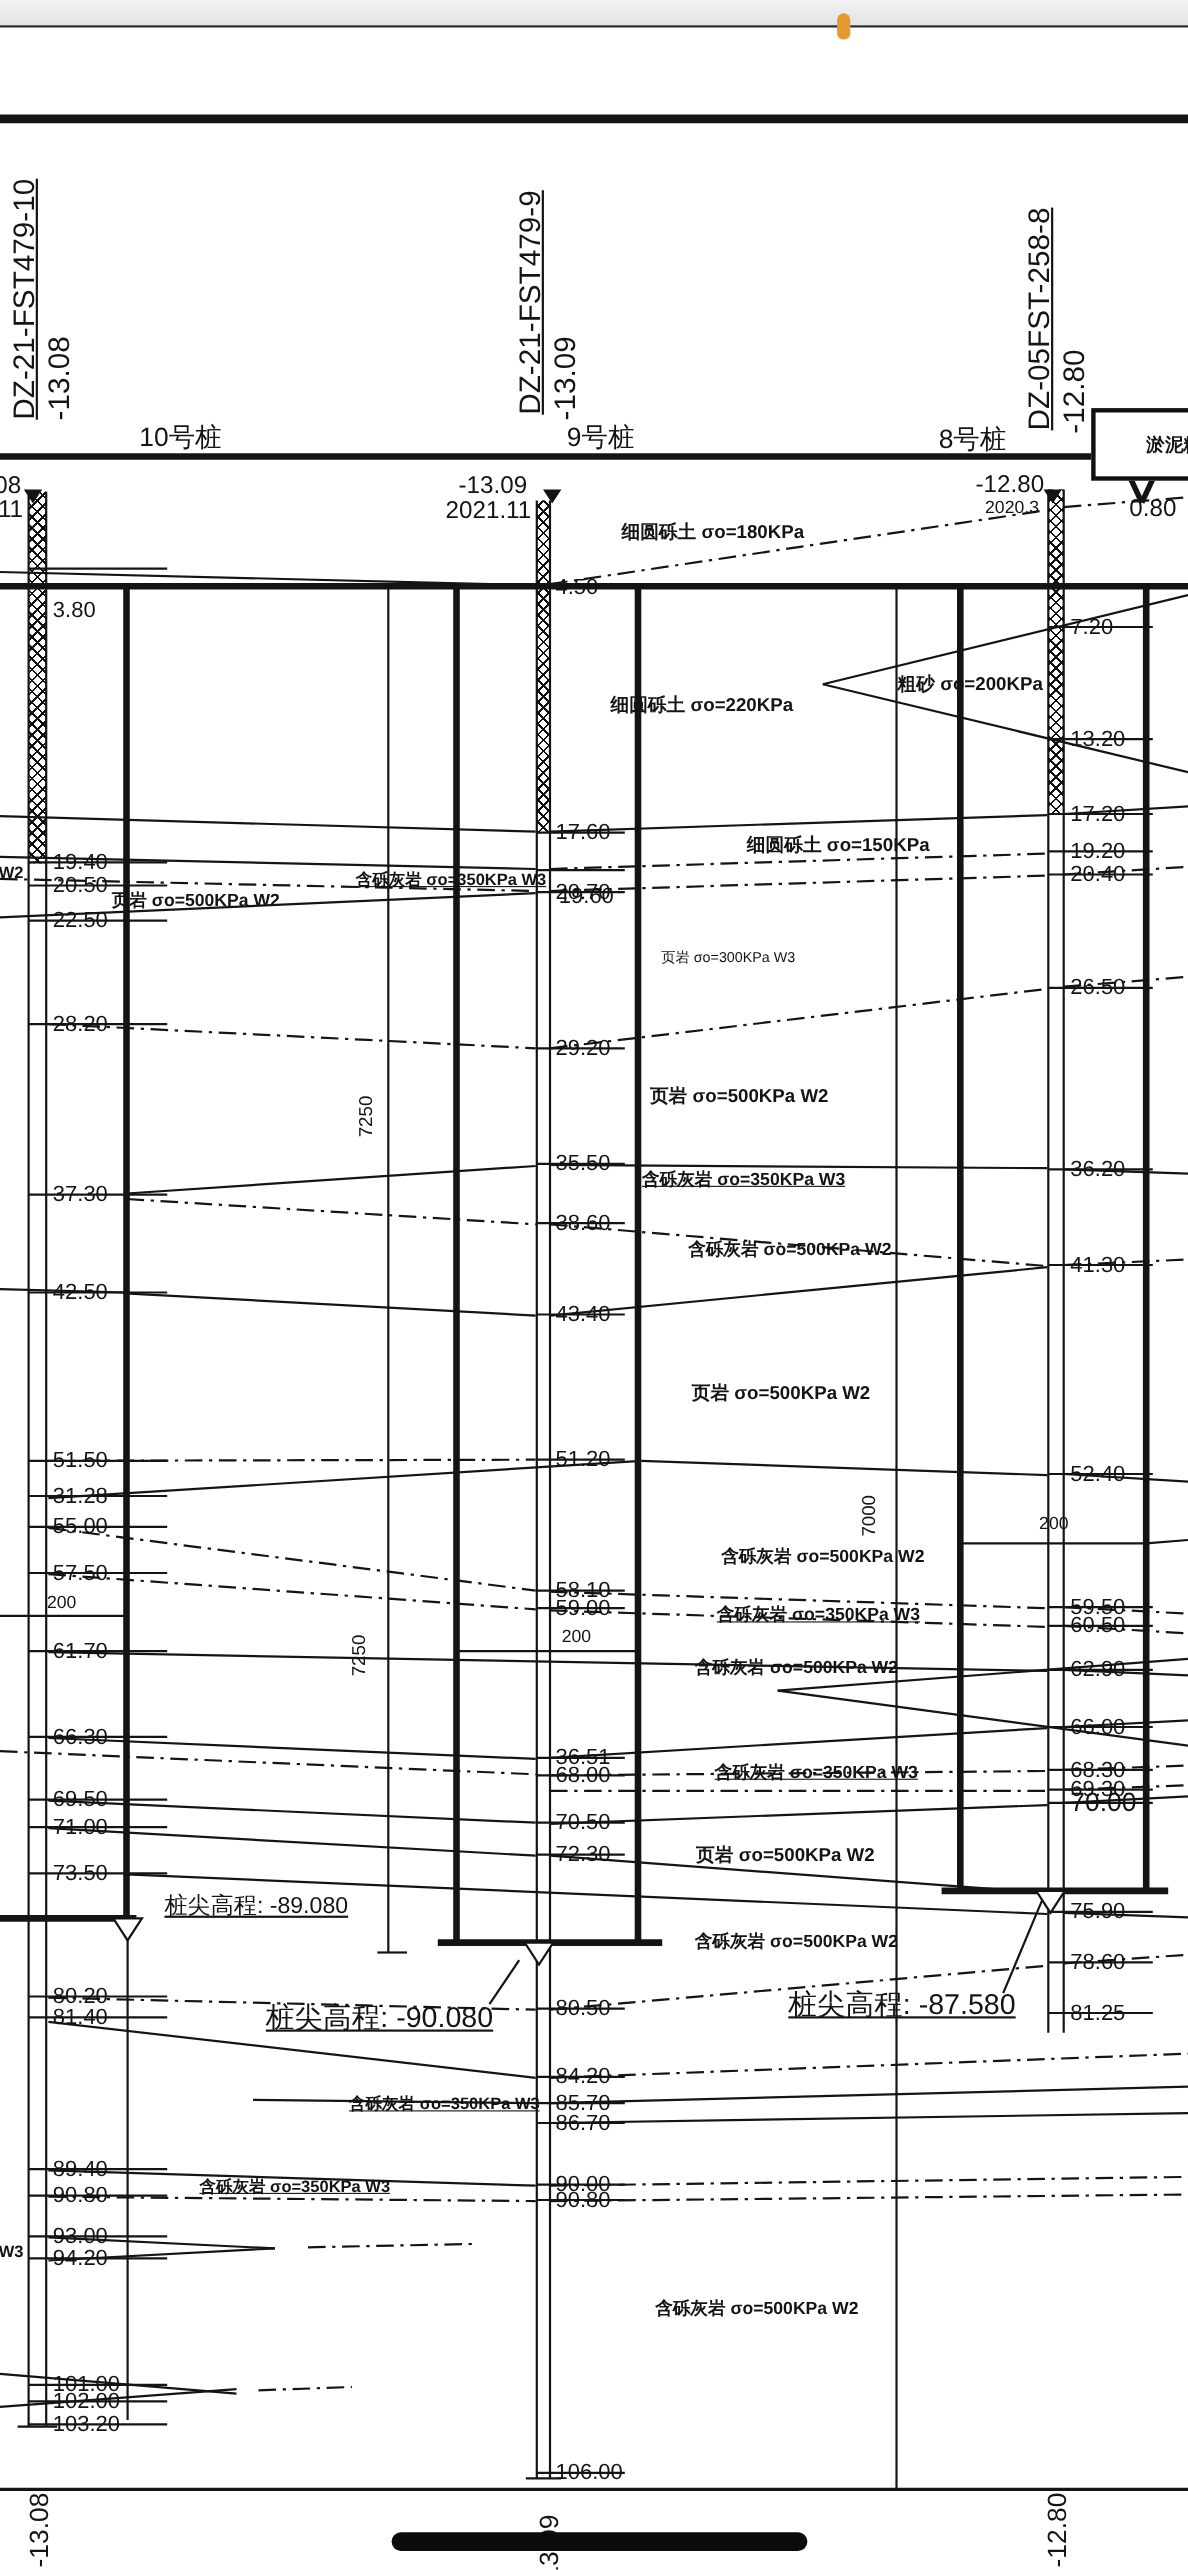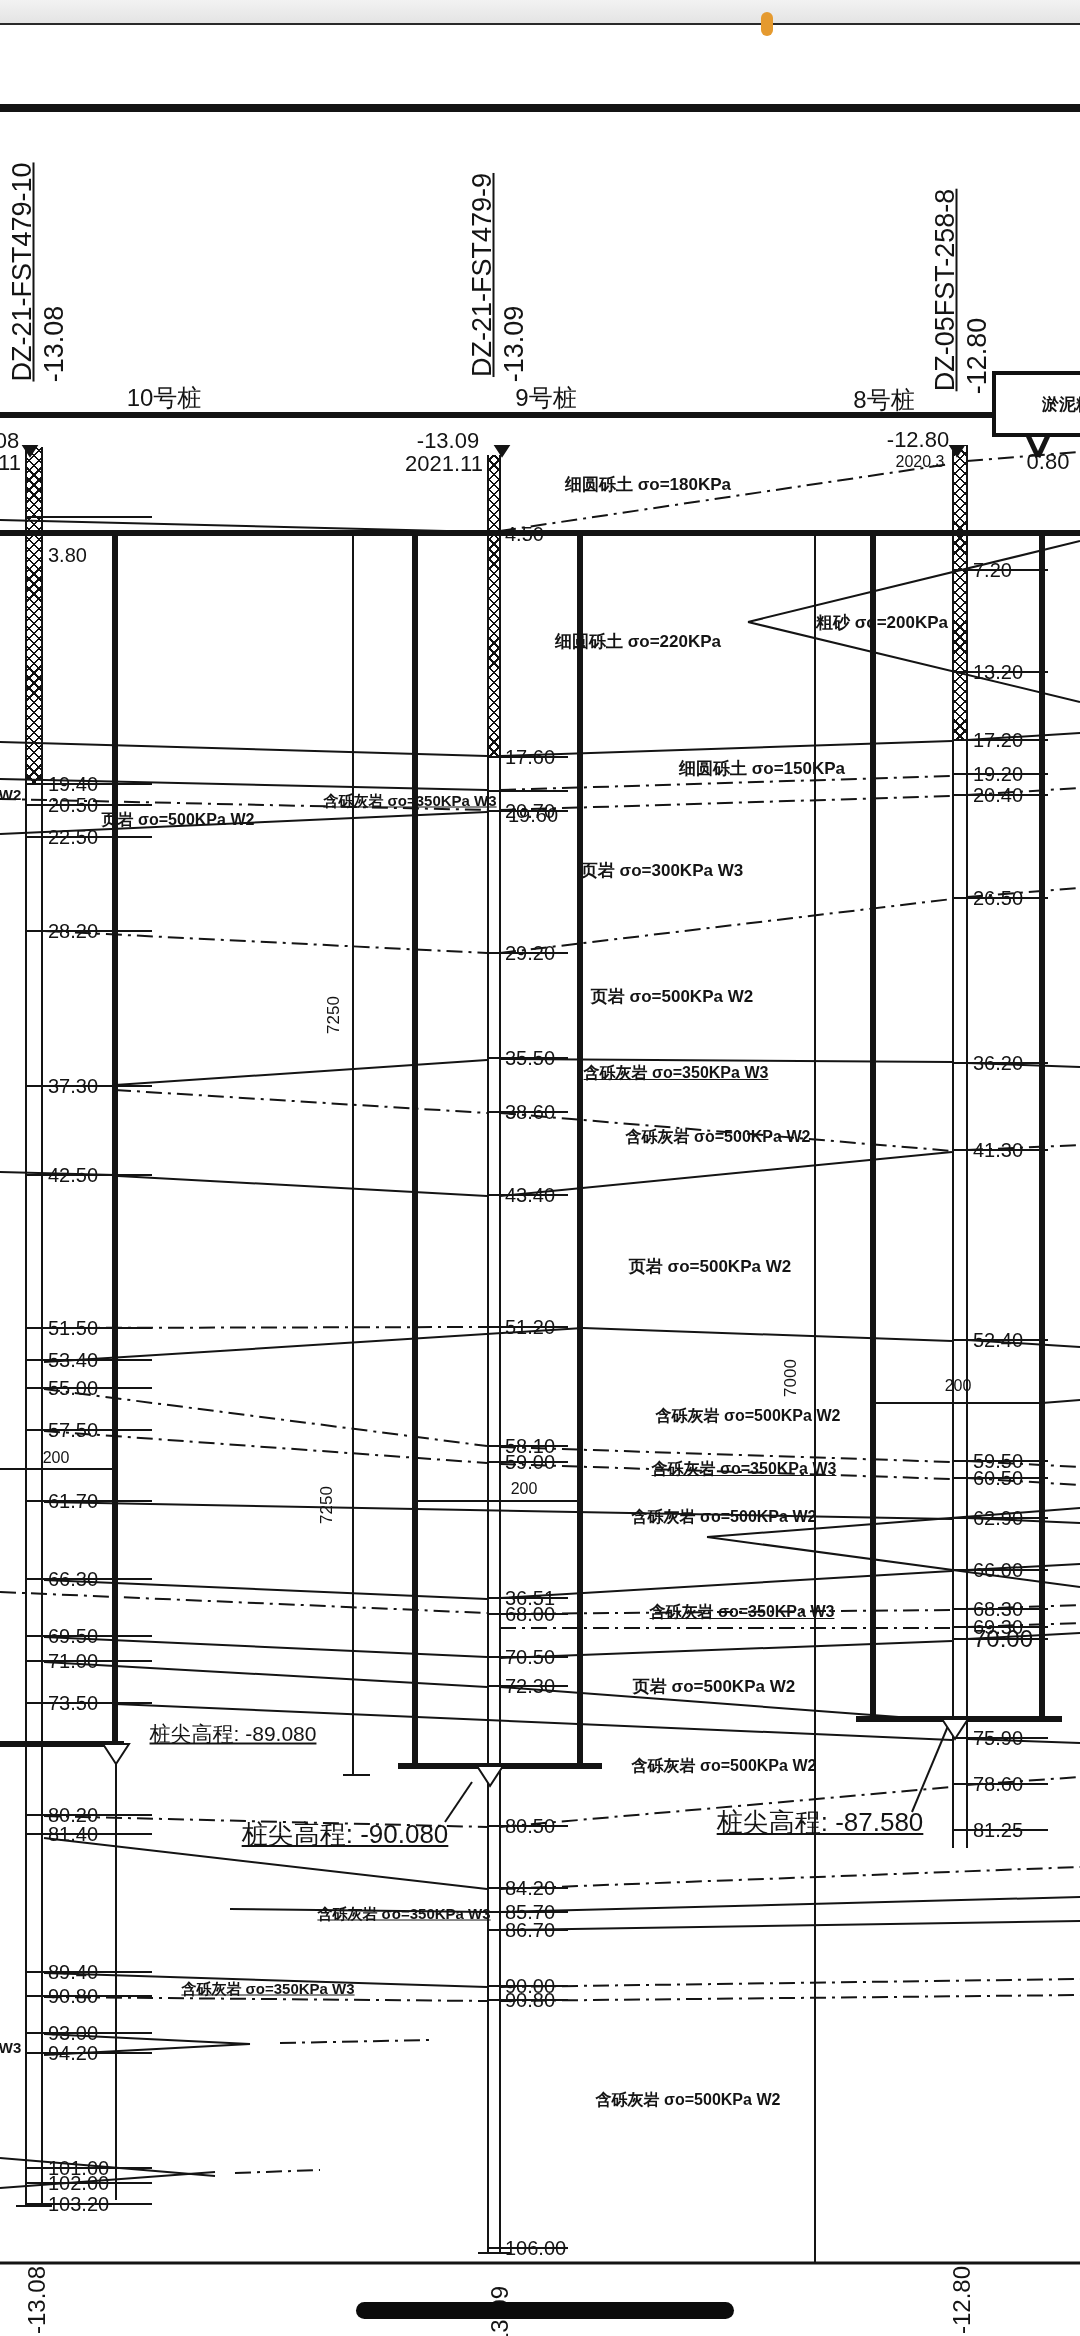--- a/index.html
+++ b/index.html
@@ -223,21 +223,21 @@
 
   <div id="textlayer">
       <div class="t left" style="left: 48px; top: 517px; font-size: 20px; margin-top: 38px;">3.80</div>
       <div class="t left" style="left: 48px; top: 784px; font-size: 20px;">19.40</div>
       <div class="t left" style="left: 48px; top: 805px; font-size: 20px;">20.50</div>
       <div class="t left" style="left: 48px; top: 837px; font-size: 20px;">22.50</div>
       <div class="t left" style="left: 48px; top: 931px; font-size: 20px;">28.20</div>
       <div class="t left" style="left: 48px; top: 1086px; font-size: 20px;">37.30</div>
       <div class="t left" style="left: 48px; top: 1175px; font-size: 20px;">42.50</div>
       <div class="t left" style="left: 48px; top: 1328px; font-size: 20px;">51.50</div>
-      <div class="t left" style="left: 48px; top: 1360px; font-size: 20px;">53.40</div>
+      <div class="t left" style="left: 48px; top: 1360px; font-size: 20px;">31.28</div>
       <div class="t left" style="left: 48px; top: 1388px; font-size: 20px;">55.00</div>
       <div class="t left" style="left: 48px; top: 1430px; font-size: 20px;">57.50</div>
       <div class="t left" style="left: 48px; top: 1501px; font-size: 20px;">61.70</div>
       <div class="t left" style="left: 48px; top: 1579px; font-size: 20px;">66.30</div>
       <div class="t left" style="left: 48px; top: 1636px; font-size: 20px;">69.50</div>
       <div class="t left" style="left: 48px; top: 1661px; font-size: 20px;">71.00</div>
       <div class="t left" style="left: 48px; top: 1703px; font-size: 20px;">73.50</div>
       <div class="t left" style="left: 48px; top: 1815px; font-size: 20px;">80.20</div>
       <div class="t left" style="left: 48px; top: 1834px; font-size: 20px;">81.40</div>
       <div class="t left" style="left: 48px; top: 1972px; font-size: 20px;">89.40</div>
@@ -304,21 +304,21 @@
       <div class="t" style="left: 918px; top: 440px; font-size: 22px;">-12.80</div>
       <div class="t" style="left: 920px; top: 462px; font-size: 16px;">2020.3</div>
       <div class="t" style="left: 1008px; top: 462px; font-size: 22px; margin-left: 40px;">0.80</div>
       <div class="t" style="left: 648px; top: 484px; font-size: 17px; font-weight: bold;">细圆砾土 σo=180KPa</div>
       <div class="t" style="left: 638px; top: 641px; font-size: 17px; font-weight: bold;">细圆砾土 σo=220KPa</div>
       <div class="t" style="left: 882px; top: 622px; font-size: 17px; font-weight: bold;">粗砂 σo=200KPa</div>
       <div class="t" style="left: 762px; top: 768px; font-size: 17px; font-weight: bold;">细圆砾土 σo=150KPa</div>
       <div class="t" style="left: 178px; top: 820px; font-size: 16px; font-weight: bold;">页岩  σo=500KPa W2</div>
       <div class="t ul" style="left: 410px; top: 800px; font-size: 15px; font-weight: bold;">含砾灰岩 σo=350KPa W3</div>
       <div class="t" style="left: 10px; top: 794px; font-size: 15px; font-weight: bold;">W2</div>
-      <div class="t" style="left: 662px; top: 870px; font-size: 17px; font-weight: bold;">页岩 σo=300KPa W3</div>
+      <div class="t" style="left: 662px; top: 870px; font-size: 13px; font-weight: normal;">页岩 σo=300KPa W3</div>
       <div class="t" style="left: 672px; top: 996px; font-size: 17px; font-weight: bold;">页岩  σo=500KPa W2</div>
       <div class="t ul" style="left: 676px; top: 1073px; font-size: 16px; font-weight: bold;">含砾灰岩 σo=350KPa W3</div>
       <div class="t" style="left: 718px; top: 1137px; font-size: 16px; font-weight: bold;">含砾灰岩 σo=500KPa W2</div>
       <div class="t" style="left: 710px; top: 1266px; font-size: 17px; font-weight: bold;">页岩  σo=500KPa W2</div>
       <div class="t" style="left: 748px; top: 1416px; font-size: 16px; font-weight: bold;">含砾灰岩 σo=500KPa W2</div>
       <div class="t ul" style="left: 744px; top: 1469px; font-size: 16px; font-weight: bold;">含砾灰岩 σo=350KPa W3</div>
       <div class="t" style="left: 724px; top: 1517px; font-size: 16px; font-weight: bold;">含砾灰岩 σo=500KPa W2</div>
       <div class="t ul" style="left: 742px; top: 1612px; font-size: 16px; font-weight: bold;">含砾灰岩 σo=350KPa W3</div>
       <div class="t" style="left: 714px; top: 1686px; font-size: 17px; font-weight: bold;">页岩  σo=500KPa W2</div>
       <div class="t" style="left: 724px; top: 1766px; font-size: 16px; font-weight: bold;">含砾灰岩 σo=500KPa W2</div>

